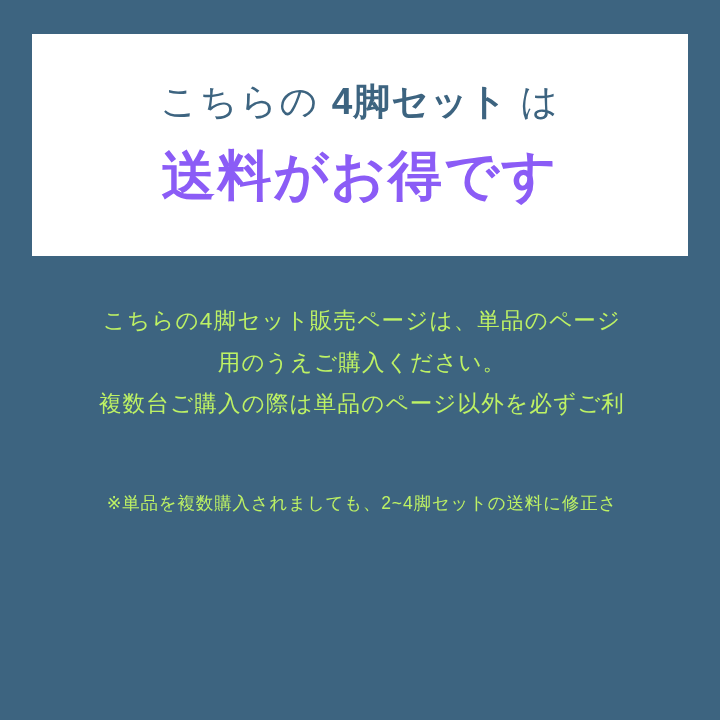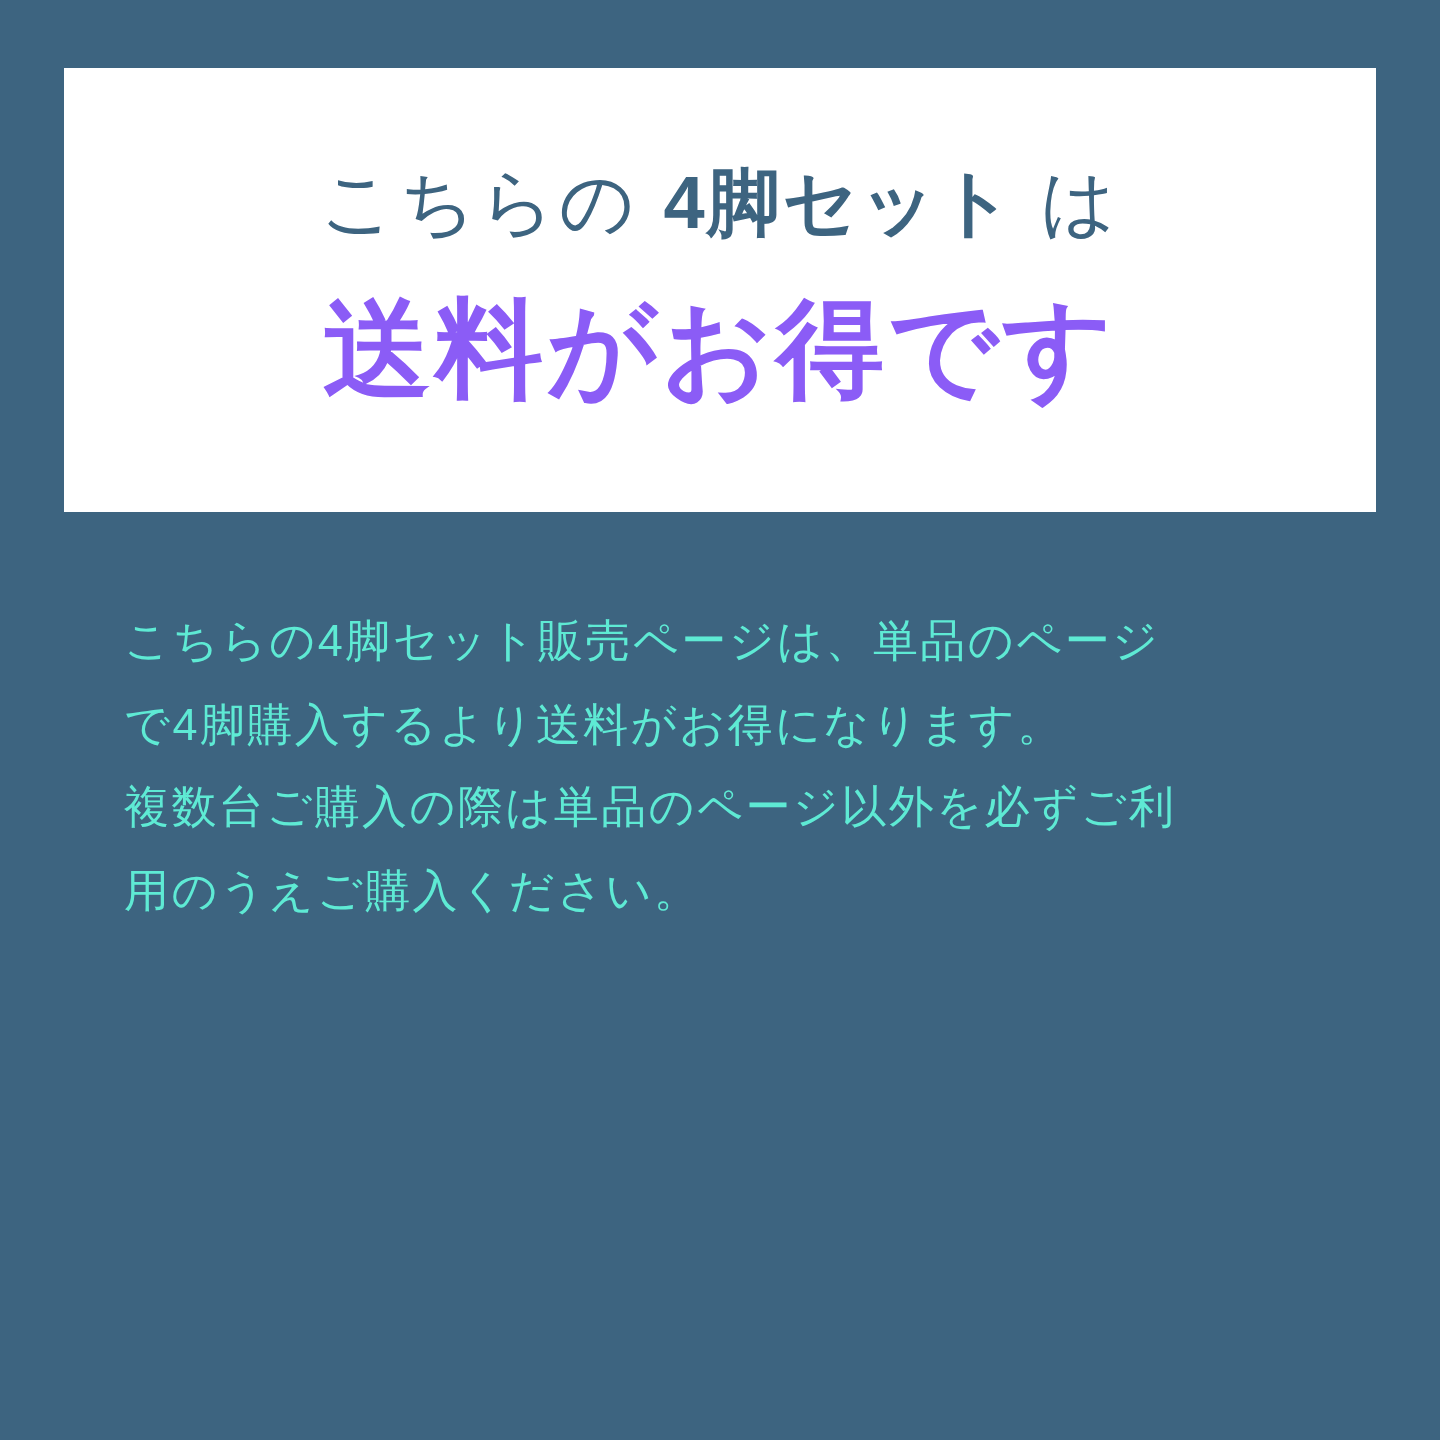--- a/index.html
+++ b/index.html
@@ -56,21 +56,22 @@
     margin-top: 18px;
     white-space: nowrap;
   }
 
   
   .body-copy {
     position: absolute;
     left: 62px;
     top: 300px;
     width: 600px;
-    color: #5eead4;
+    color: #bef264;
+    text-align: center;
   }
   .para-main {
     font-size: 22.5px;
     line-height: 1.85;
     letter-spacing: 1.2px;
     margin: 0;
   }
   .para-main .row {
     display: block;
     white-space: nowrap;
@@ -107,26 +108,26 @@
     <div class="banner-line1">
       <span>こちらの </span><span class="strong">4脚セット</span><span> は</span>
     </div>
     <div class="banner-line2">送料がお得です</div>
   </div>
 
   <div class="body-copy">
 
     <p class="para-main">
       <span class="row">こちらの4脚セット販売ページは、単品のページ</span>
-      <span class="row">で4脚購入するより送料がお得になります。</span>
+      <span class="row">用のうえご購入ください。</span>
       <span class="row">複数台ご購入の際は単品のページ以外を必ずご利</span>
-      <span class="row">用のうえご購入ください。</span>
     </p>
 
     <p class="para-example">
     </p>
 
     <p class="para-note">
+      <span class="row">※単品を複数購入されましても、2~4脚セットの送料に修正さ</span>
     </p>
 
   </div>
 
 </div>
 
 </body></html>

